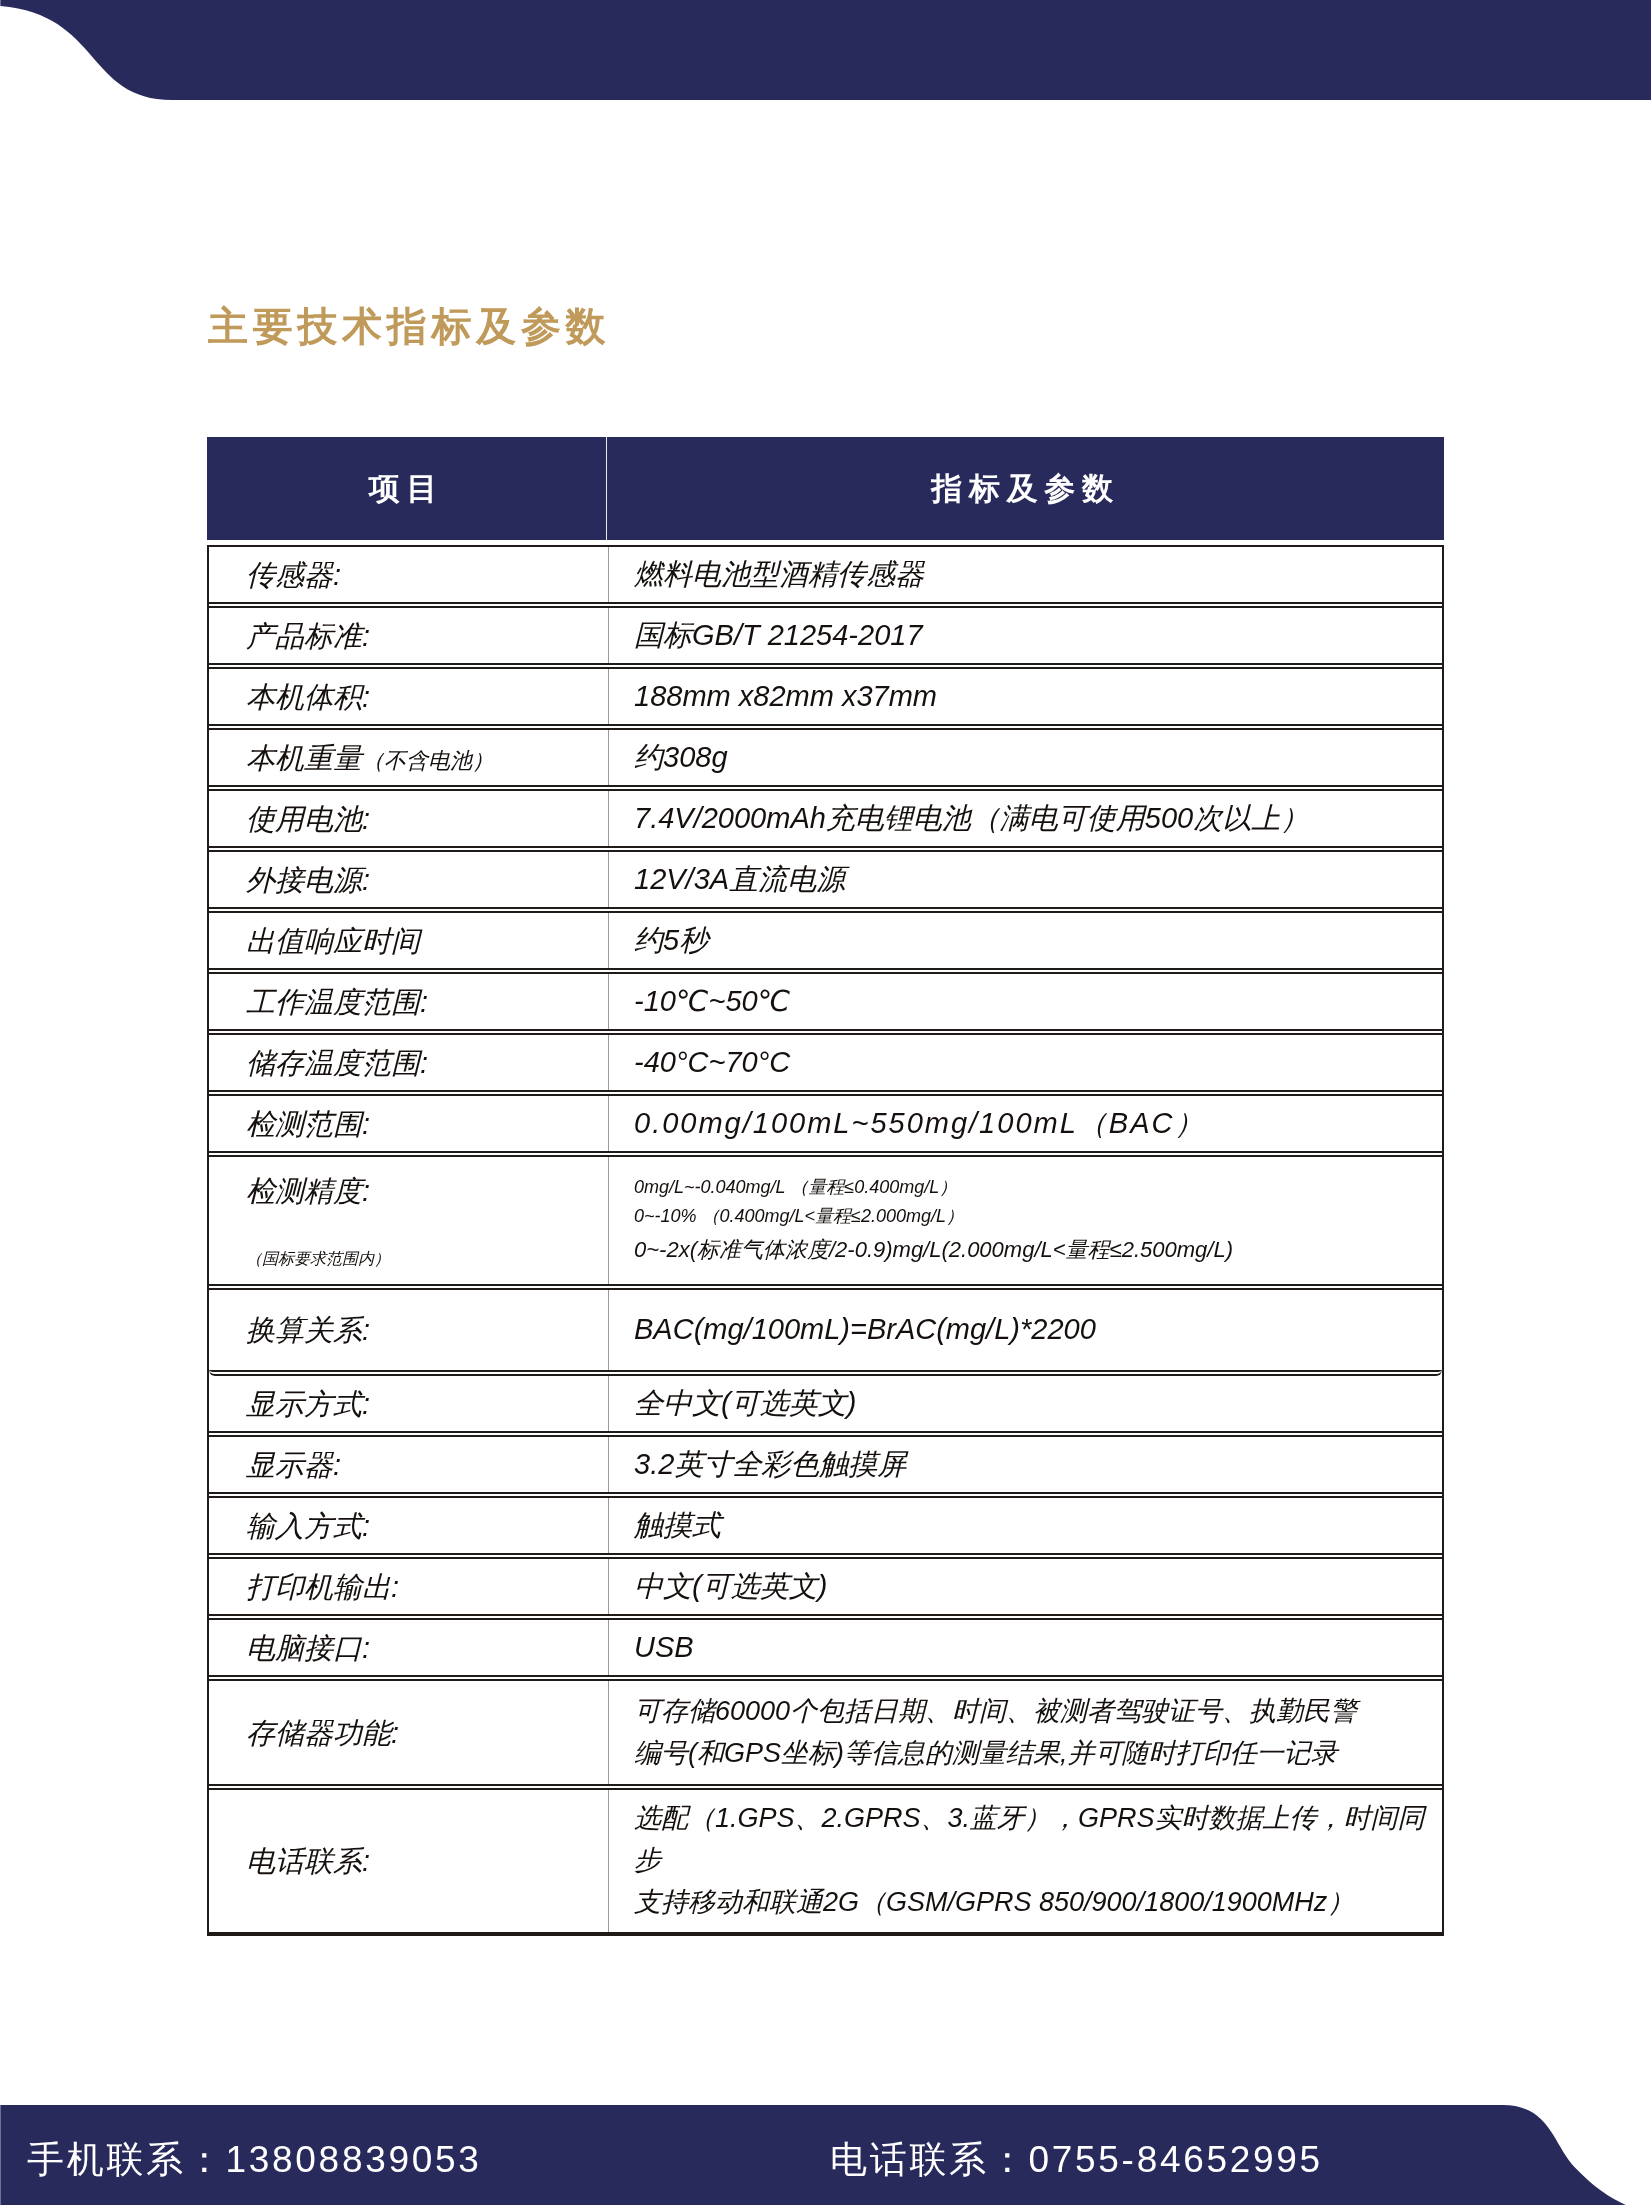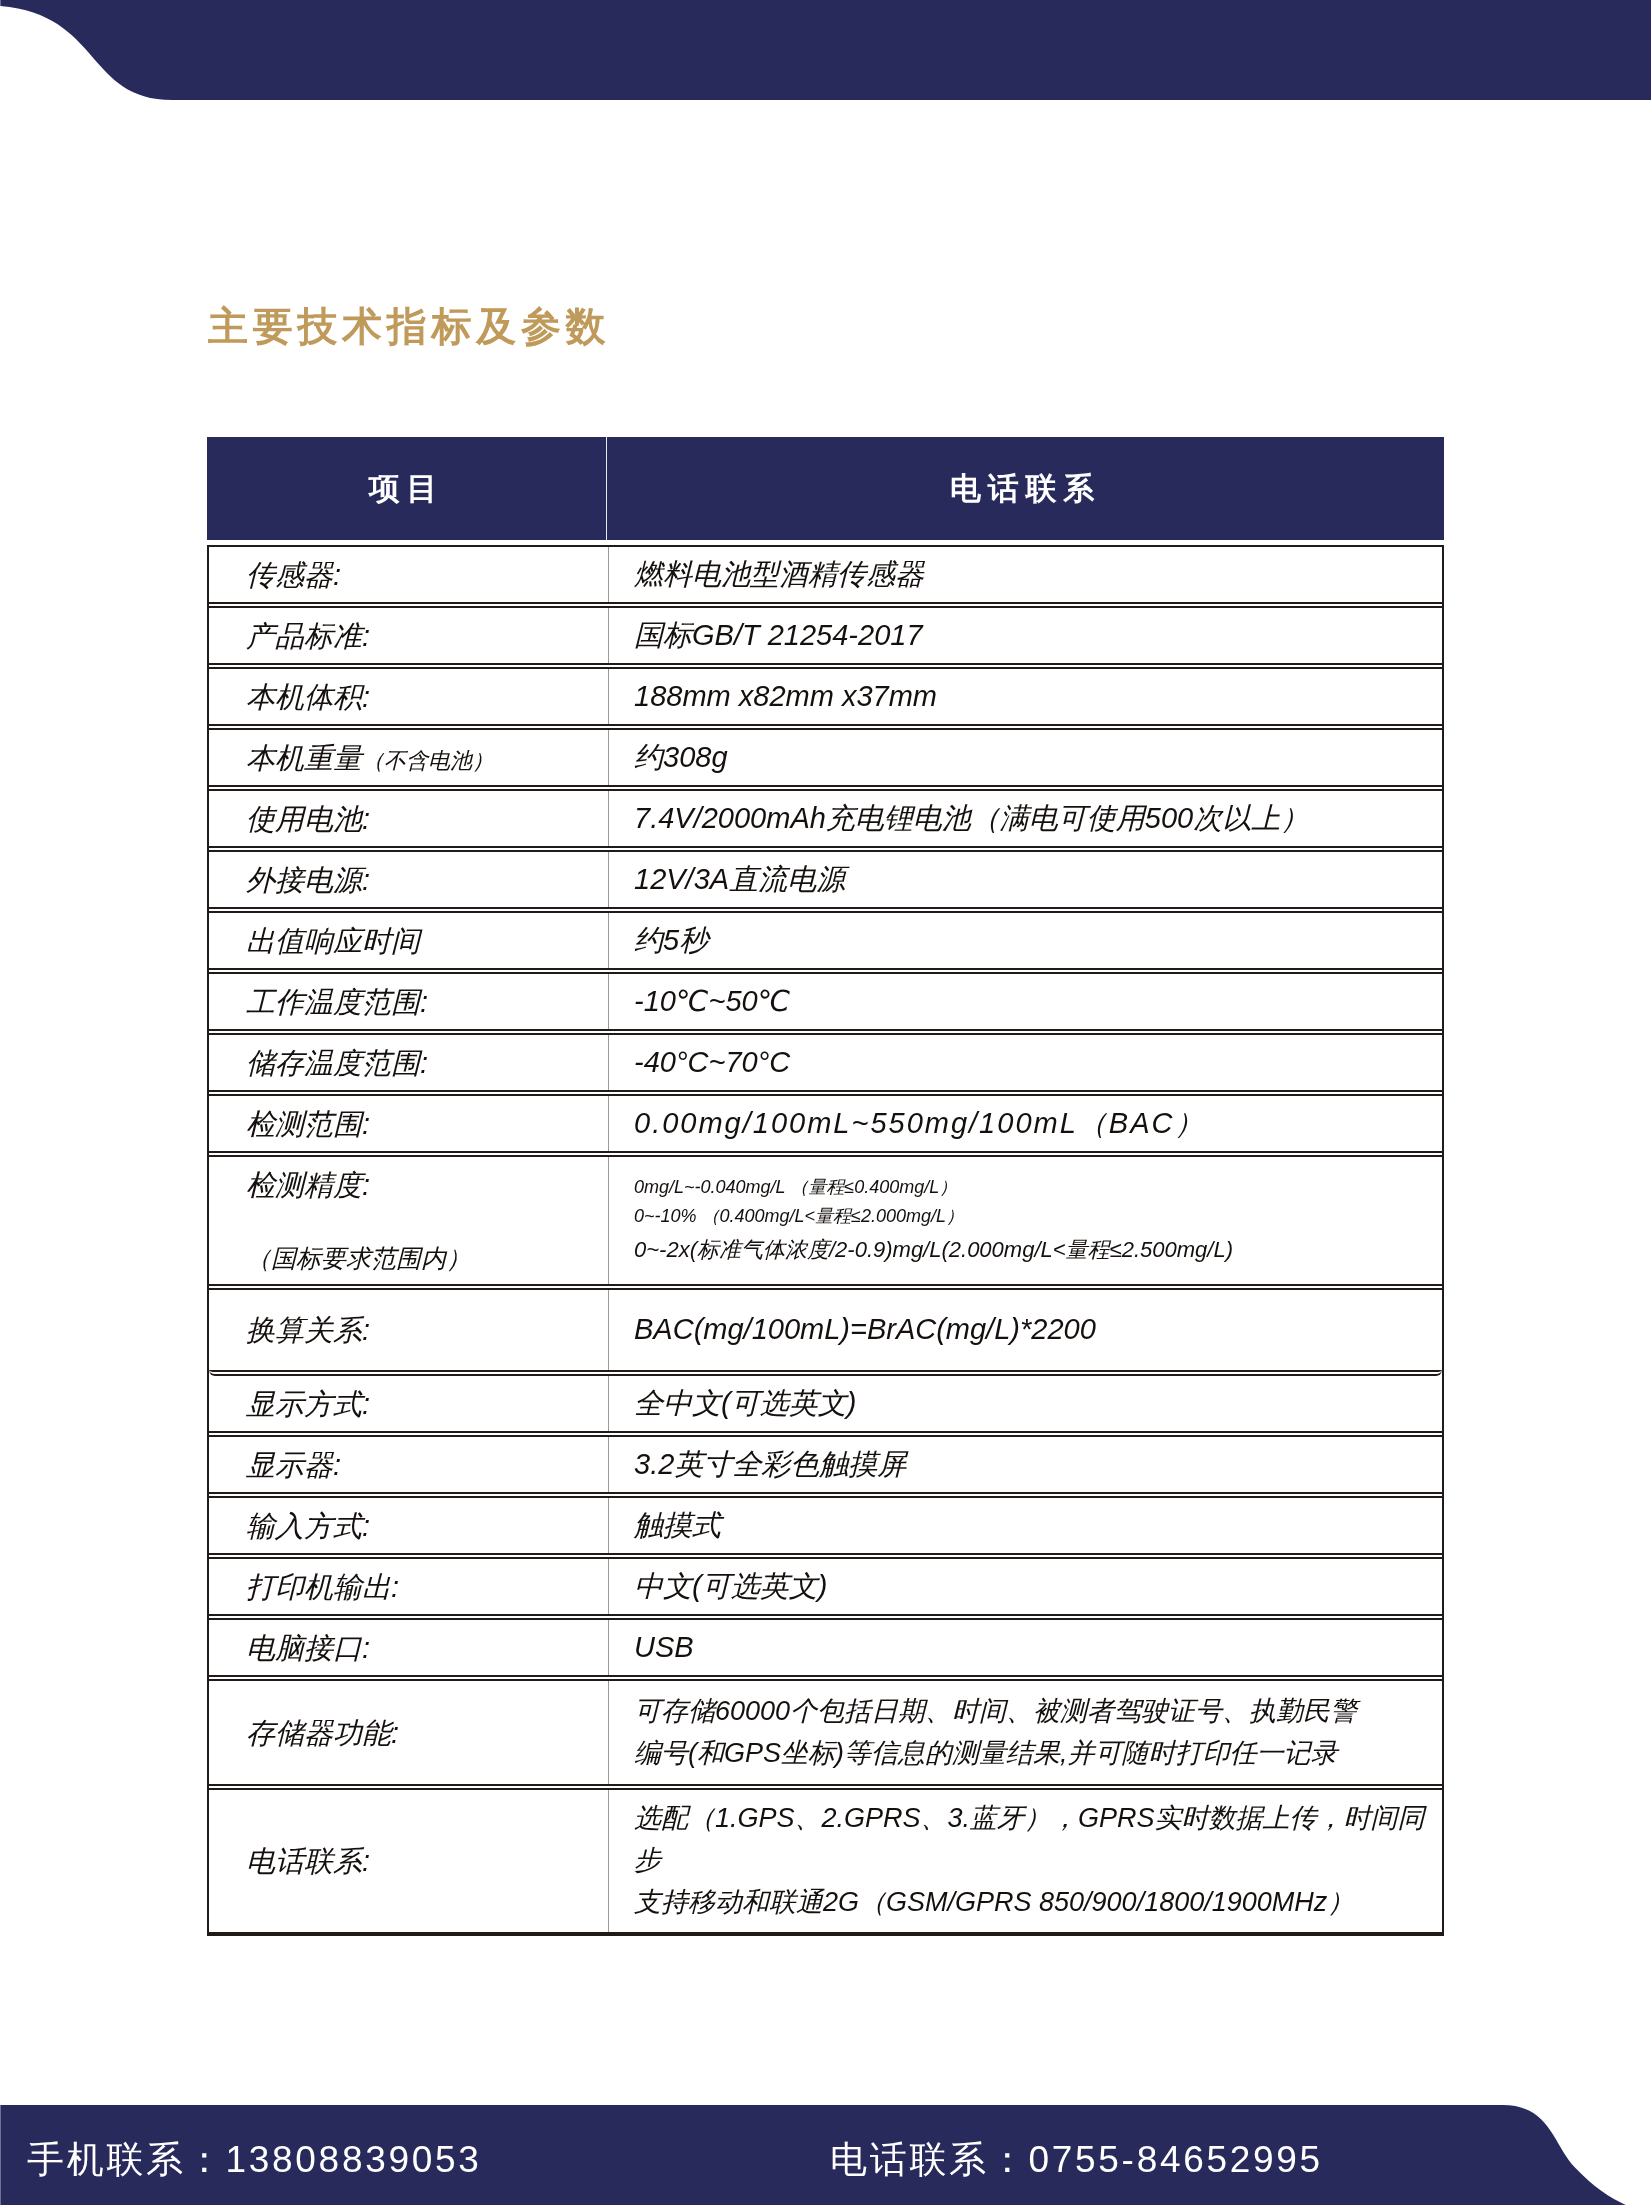--- a/index.html
+++ b/index.html
@@ -87,21 +87,21 @@
     display:flex;flex-direction:column;justify-content:center;
     font-size:29px;
     line-height:1.3;
   }
   .h-std{min-height:55px;}
   .h-conv{min-height:80px;border-radius:6px;}
   .h-acc{min-height:127px;}
   .h-mem{min-height:103px;}
   .h-oth{min-height:110px;}
   .note-inline{font-size:22px;}
-  .note-block{font-size:25px;margin-top:40px;}
+  .note-block{font-size:16px;margin-top:40px;}
   .v-small{font-size:18px;line-height:1.6;}
   .v-smaller{font-size:22px;line-height:1.7;}
   .v-mid{font-size:27px;line-height:1.55;}
   .v-spaced{letter-spacing:2px;}
   .footer-text{
     position:absolute;
     top:2135px;
     color:#ffffff;
     font-size:37px;
     letter-spacing:2.7px;
@@ -117,21 +117,21 @@
 
   <svg class="band band-top" width="1652" height="100" viewBox="0 0 2477 150">
     <path d="M0,0 H2477 V150 H258 C128,150 152,22 0,9 Z" fill="#282a5c"></path>
   </svg>
 
   <div class="doc-title">主要技术指标及参数</div>
 
   <div class="spec-table">
     <div class="thead">
       <div class="hc1">项目</div>
-      <div class="hc2">电话联系</div>
+      <div class="hc2">指标及参数</div>
     </div>
 
     <div class="tbody">
 
       <div class="trow h-std">
         <div class="tlbl">
             <span>传感器:</span>
           </div>
         <div class="tval">
             <span>燃料电池型酒精传感器</span>

